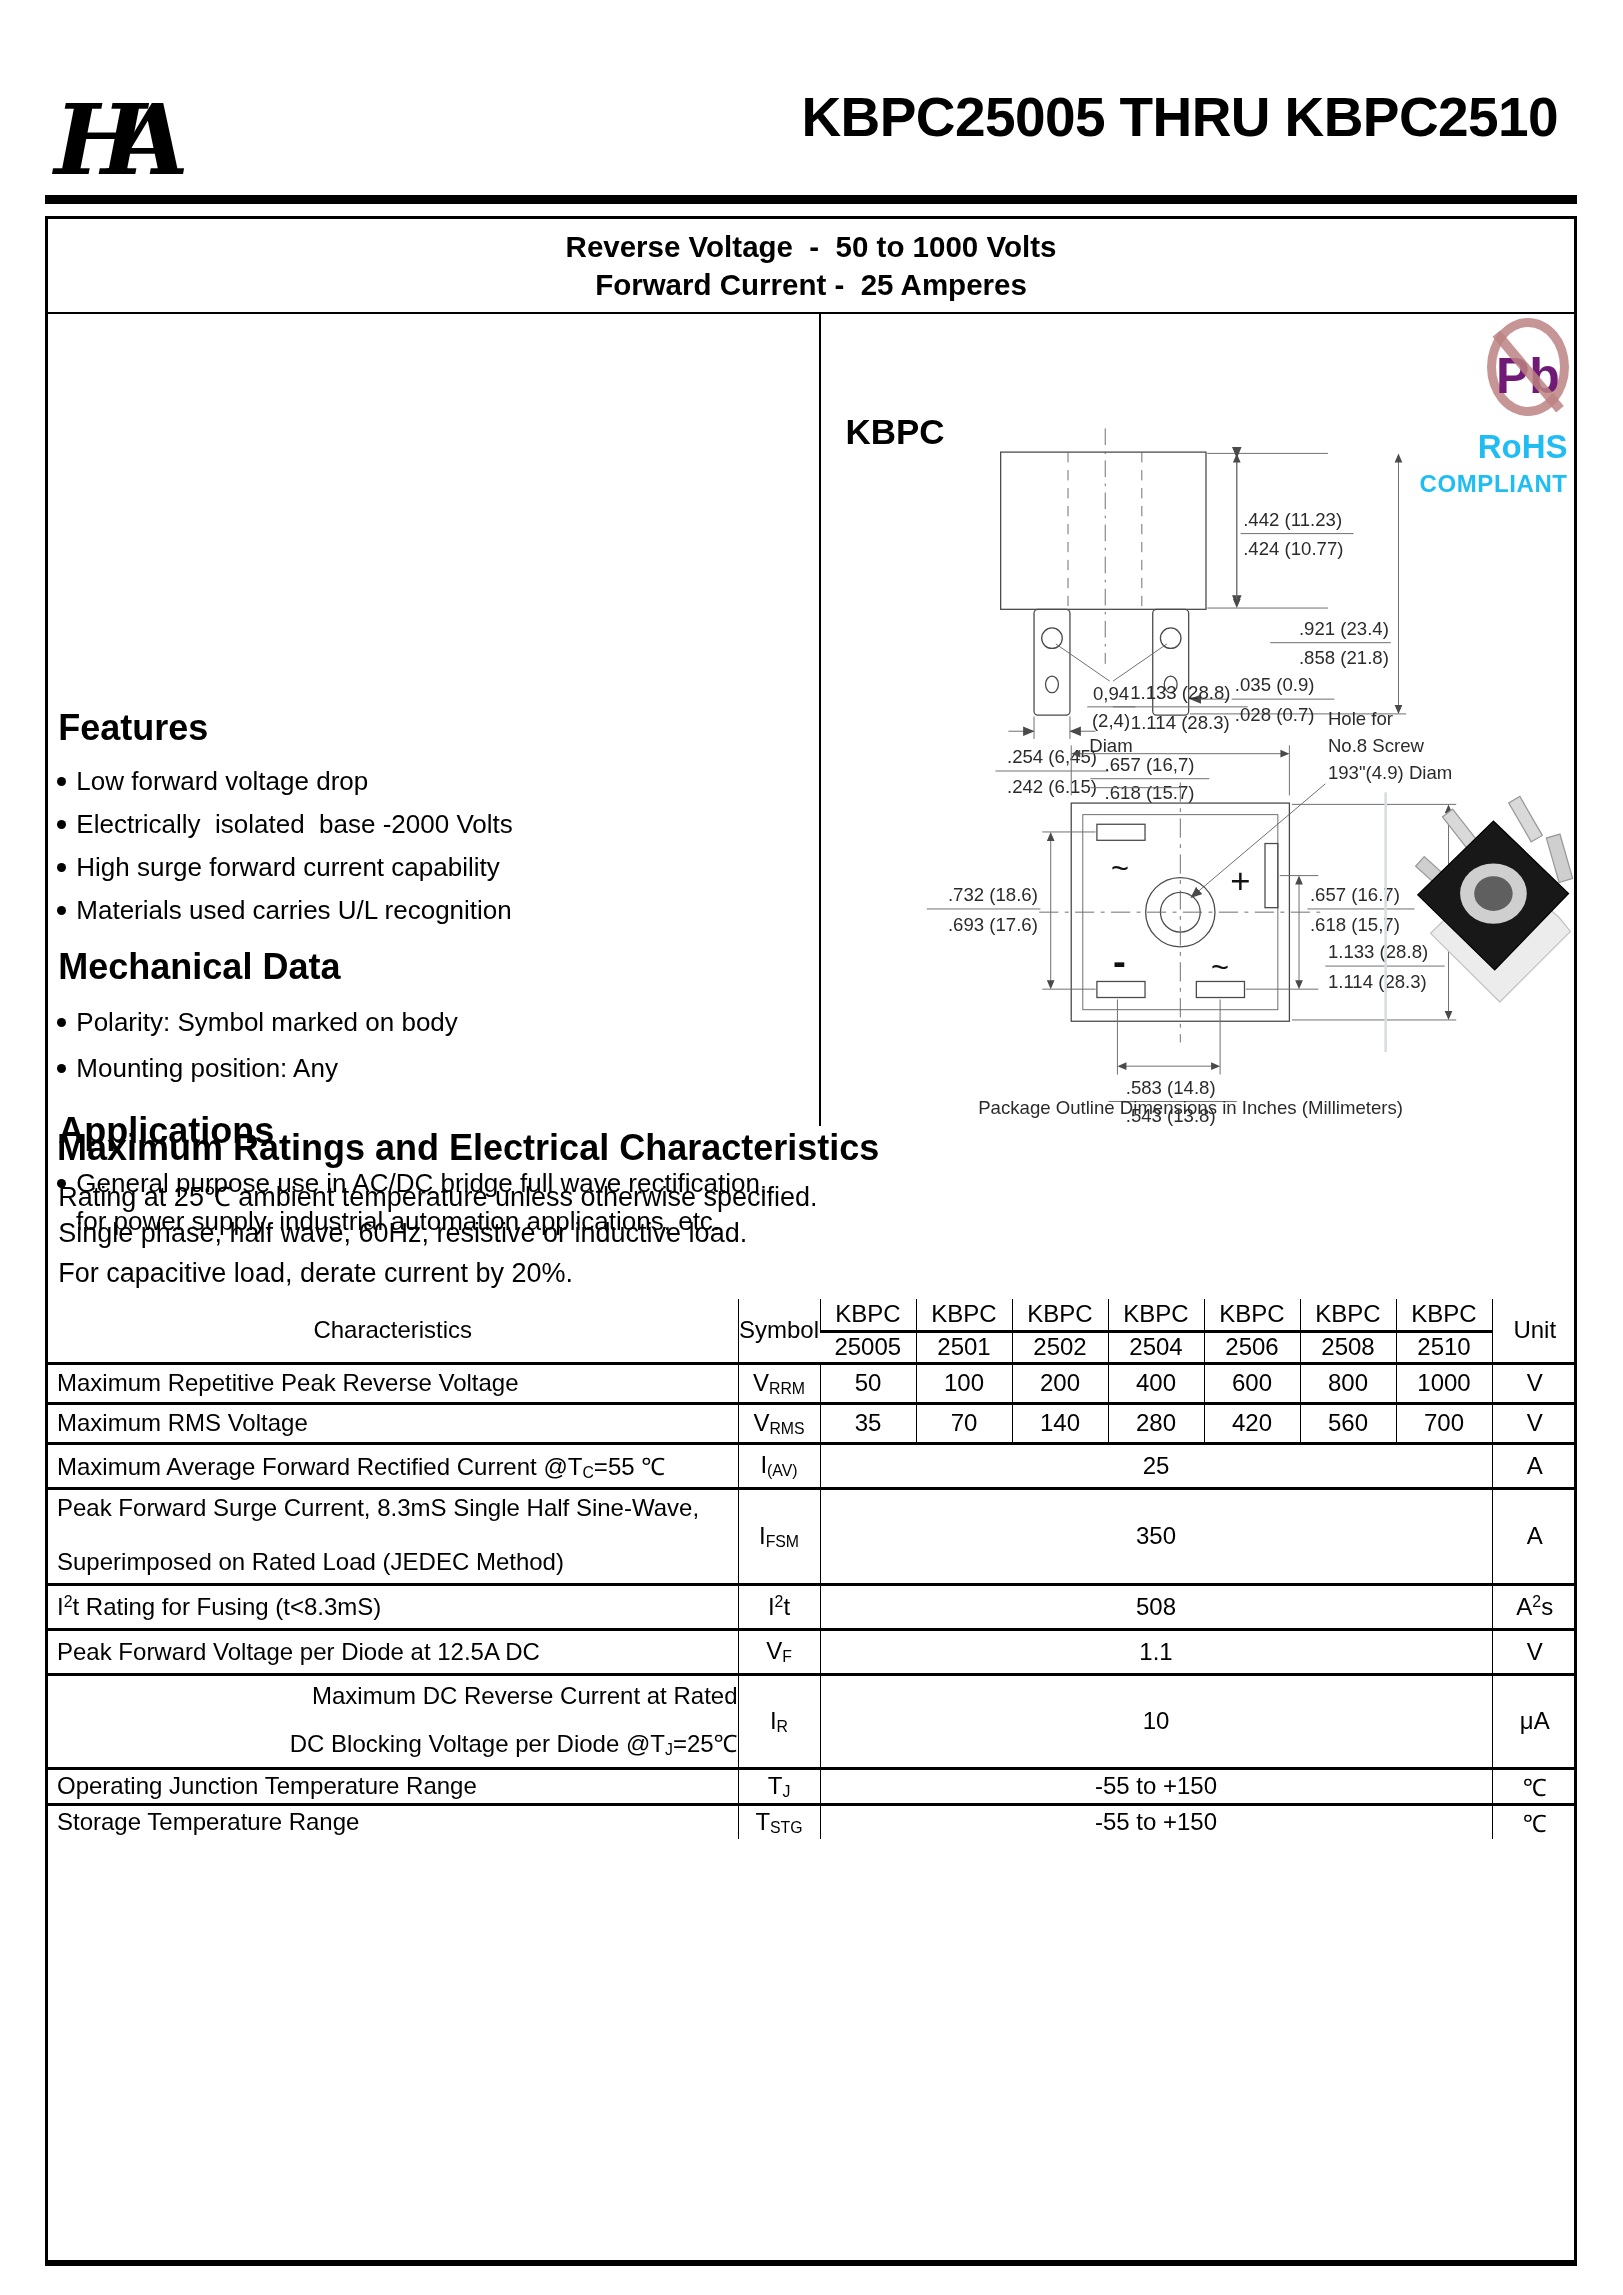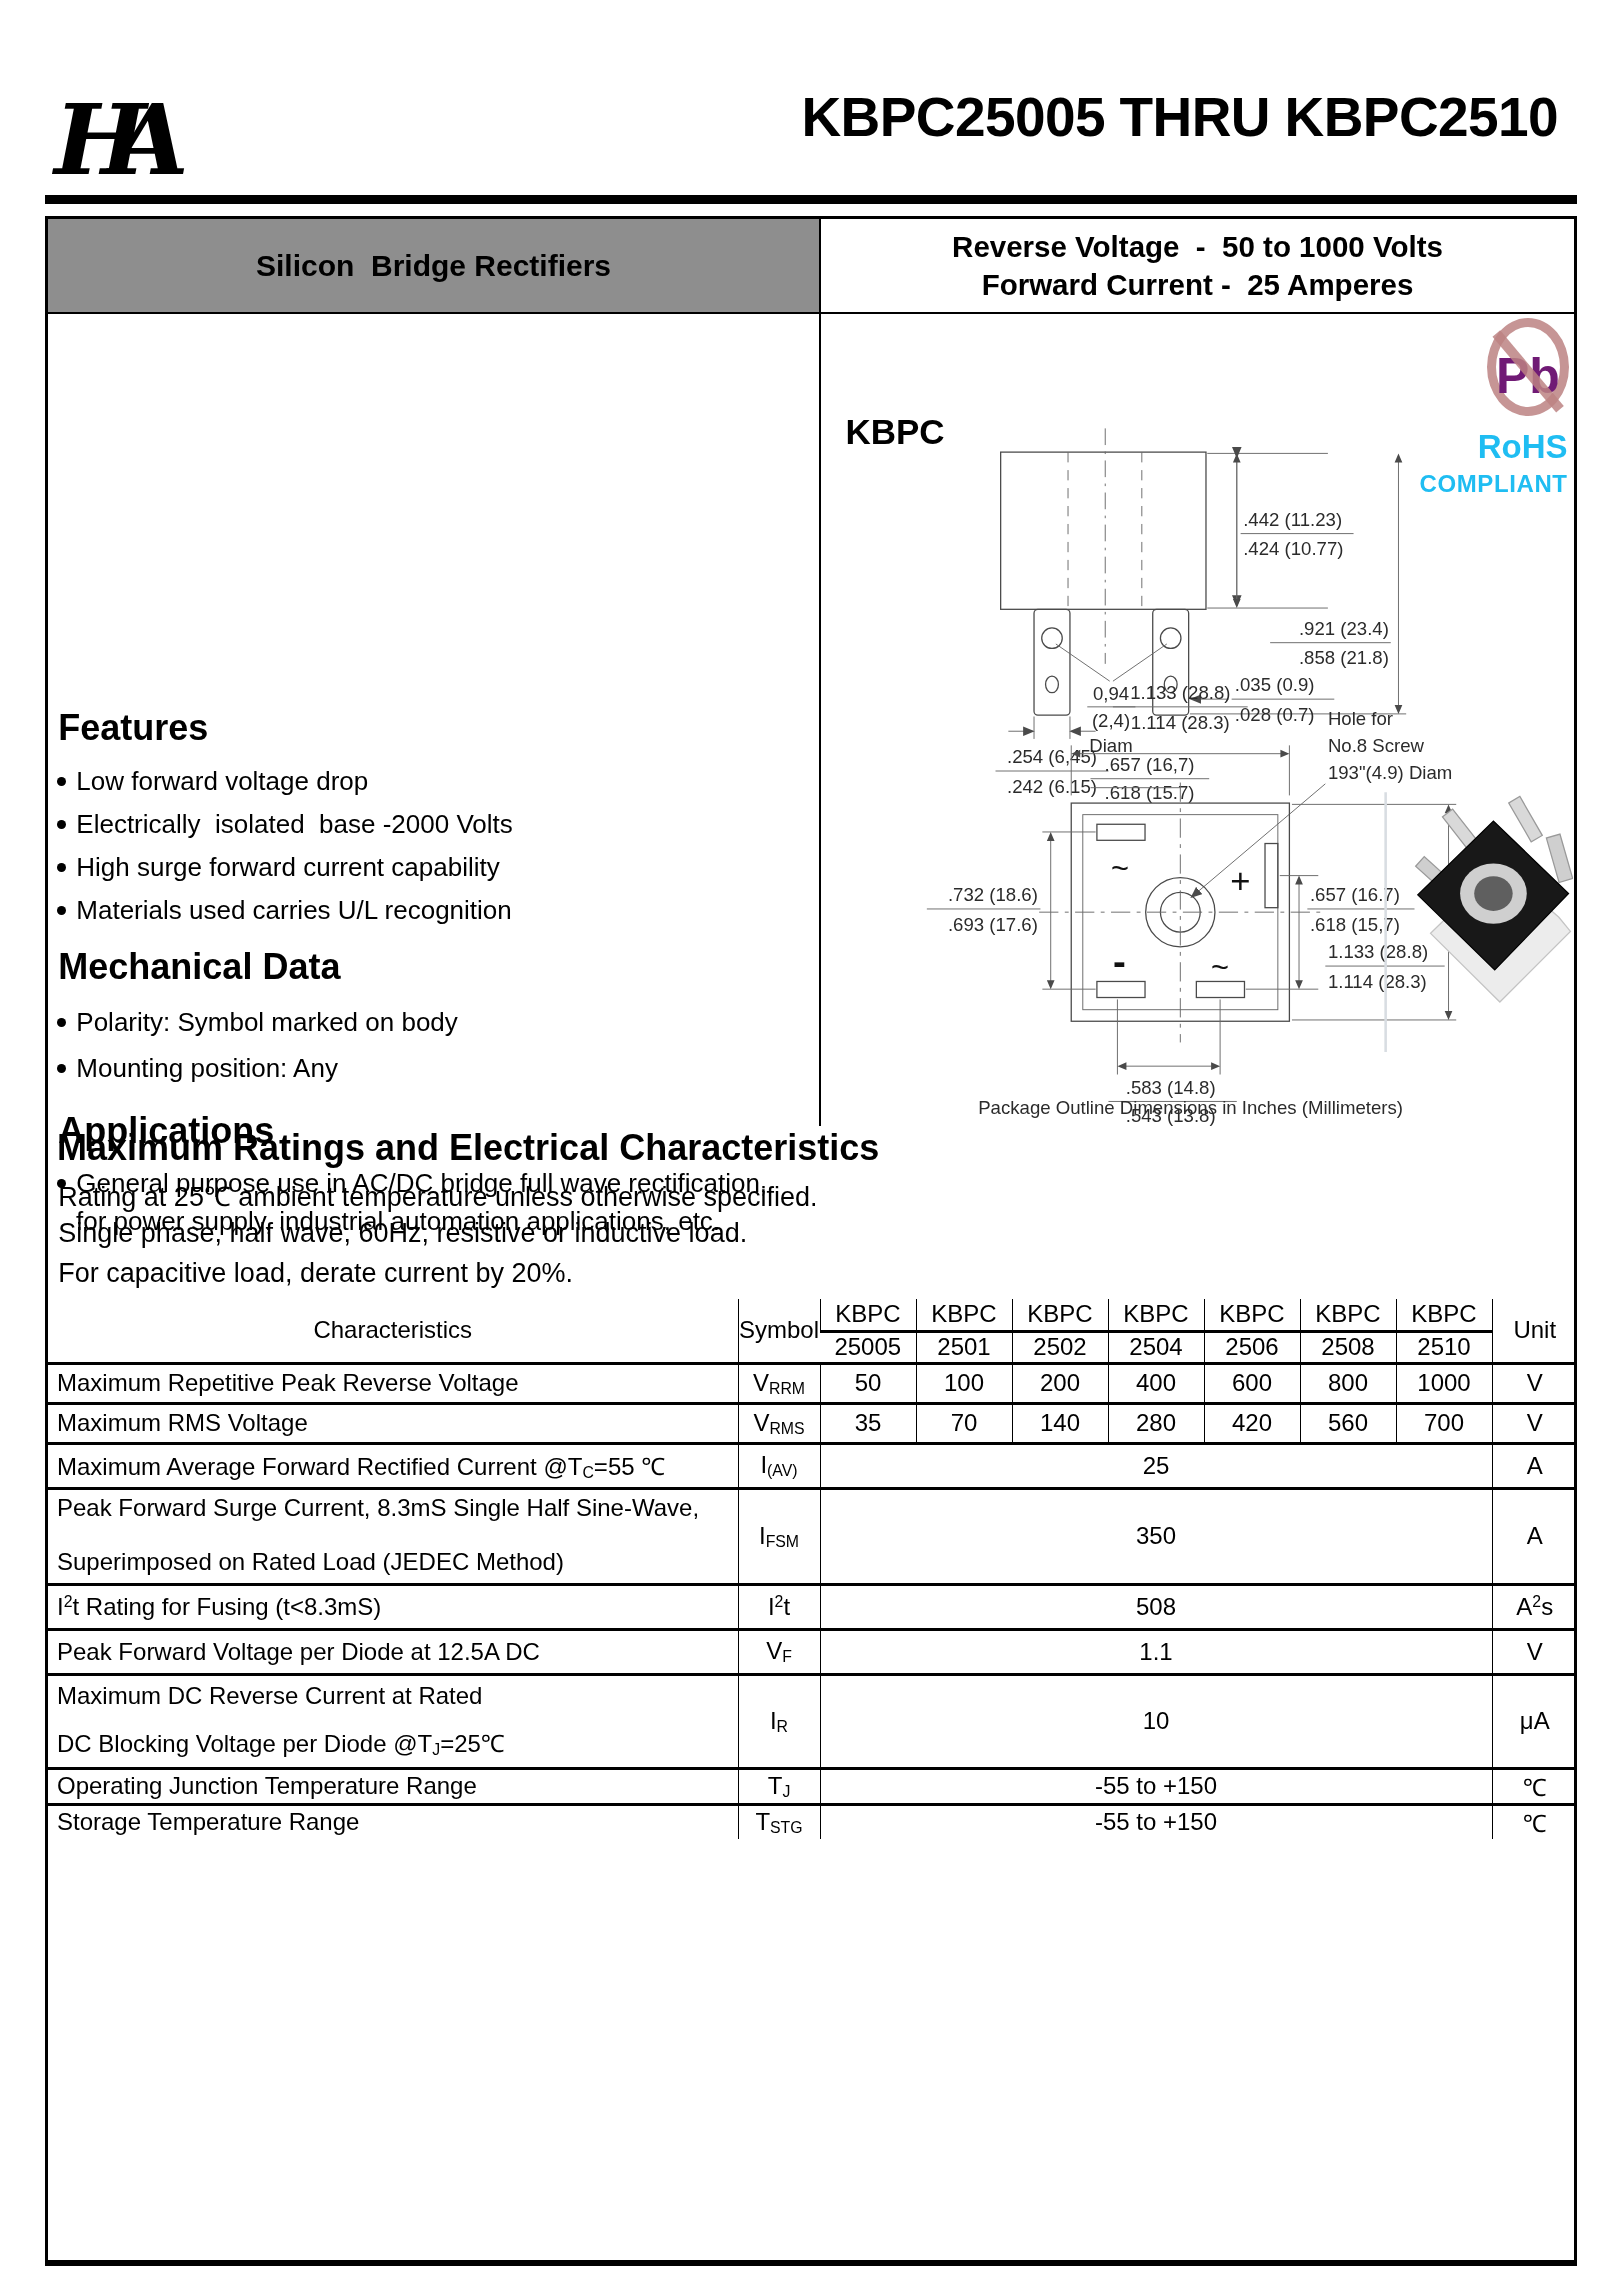--- a/index.html
+++ b/index.html
@@ -45,21 +45,21 @@
   table.rt{border-collapse:collapse;table-layout:fixed;width:1526px;font-size:24px;}
   table.rt td,table.rt th{border-left:1.9px solid #000;border-top:3.9px solid #000;padding:0;
                           text-align:center;vertical-align:middle;font-weight:normal;}
   table.rt tr:first-child td, table.rt tr:first-child th{border-top:none;}
   table.rt td:first-child{border-left:none;}
   .lab{text-align:left !important;padding-left:9px !important;}
   .mh{border-top:none;}
   .mn{border-top:3.9px solid #000;}
   .stack{display:flex;flex-direction:column;justify-content:space-between;text-align:left;}
   .s1{height:82px;padding-top:3.9px;padding-bottom:5.1px;}
-  .s2{height:77px;padding-top:5.1px;padding-bottom:6.4px;}
+  .s2{height:77px;padding-top:5.1px;padding-bottom:6.4px;align-items:flex-end;}
   .sb{font-size:.66em;vertical-align:-0.18em;}
   .sp{font-size:.66em;vertical-align:0.5em;}
   .unitc{font-family:"Liberation Serif",serif;}
   
   .dt{font-family:"Liberation Sans",sans-serif;font-size:29px;fill:#2b2b2b;}
   .dln{stroke:#4a4a4a;stroke-width:2;fill:none;}
   .thn{stroke:#6a6a6a;stroke-width:1.5;fill:none;}
   .sym{font-family:"Liberation Sans",sans-serif;fill:#111;}
 </style>
 </head>
@@ -71,21 +71,20 @@
     <text x="8" y="122" font-family="'DejaVu Serif',serif" font-style="italic" font-weight="bold" font-size="152" letter-spacing="-52" fill="#000">HA</text>
   </svg>
 
   <div class="doc-title">KBPC25005 THRU KBPC2510</div>
 
   <div class="topbar"></div>
 
   <div class="frame">
 
     <div class="hdr-row">
-      <div class="hdr-left">Silicon  Bridge Rectifiers</div>
       <div class="hdr-right">
         <div>Reverse Voltage  -  50 to 1000 Volts</div>
         <div>Forward Current -  25 Amperes</div>
       </div>
     </div>
 
     <div class="cols">
 
       <div class="col-left">
         <div class="blk-h" style="top:393px">Features</div>

